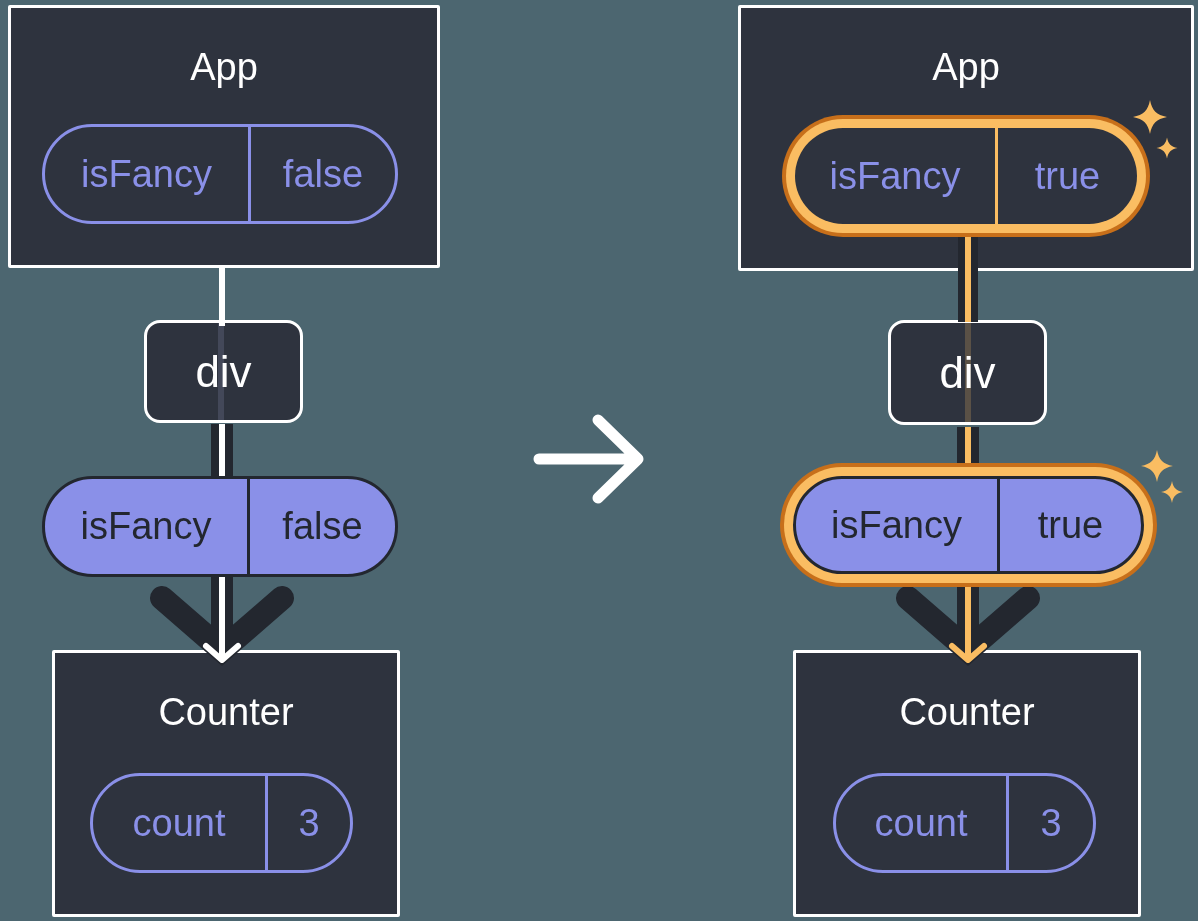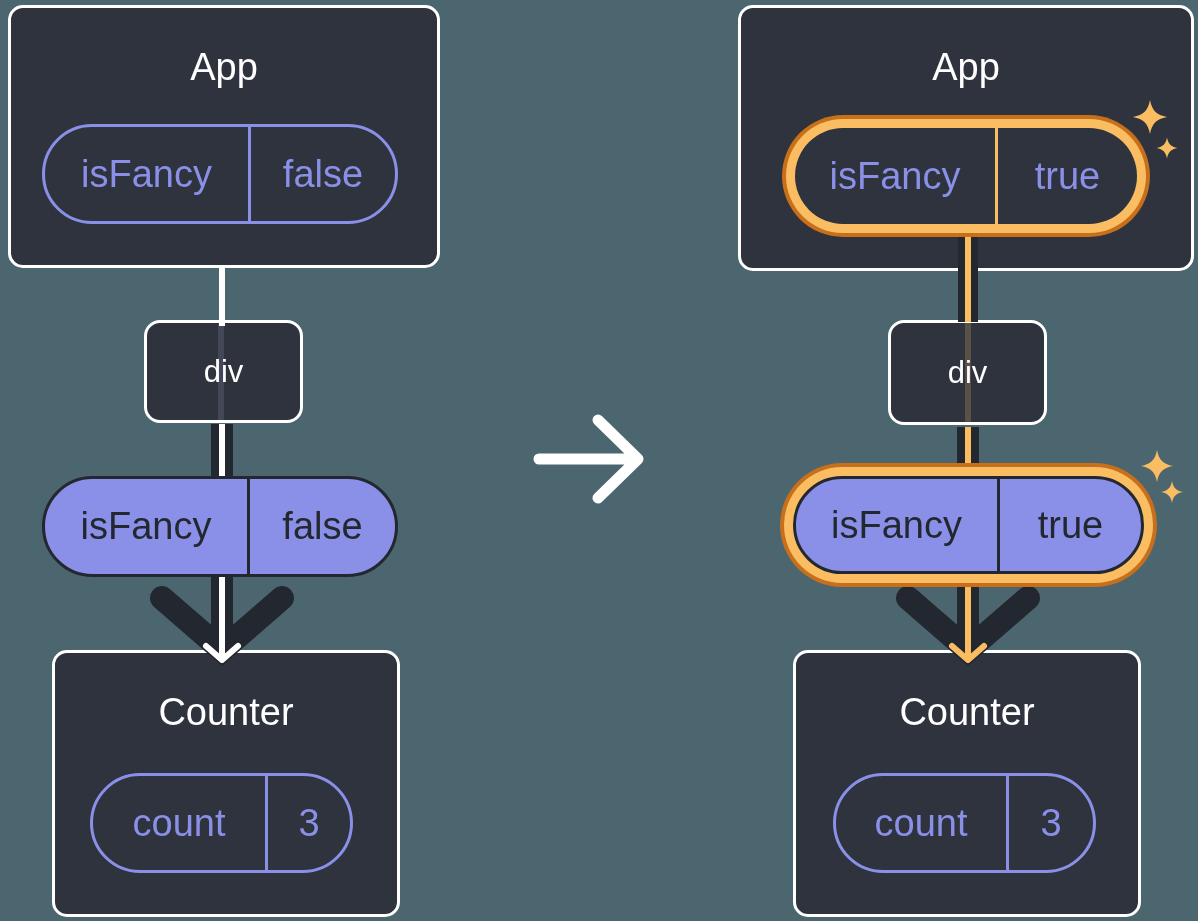--- a/index.html
+++ b/index.html
@@ -4,31 +4,31 @@
 <style>
   html,body{margin:0;padding:0;background:#4C6670;}
   .canvas{
     position:relative;width:1198px;height:921px;overflow:hidden;
     background:#4C6670;
     font-family:"Liberation Sans","DejaVu Sans",sans-serif;
   }
   
   .box{
     position:absolute;background:#2E333E;border:3.5px solid #FFFFFF;
-    border-radius:15px;box-sizing:border-box;z-index:1;
+    border-radius:2px;box-sizing:border-box;z-index:1;
   }
   .box-title{
     position:absolute;left:0;right:0;top:40px;text-align:center;
     color:#FFFFFF;font-size:38px;line-height:1;
   }
   .node-small{border-radius:16px;}
   .node-label{
     position:absolute;left:0;right:0;top:0;bottom:0;
     display:flex;align-items:center;justify-content:center;
-    color:#FFFFFF;font-size:31px;
+    color:#FFFFFF;font-size:44px;
   }
   .ghost-line{
     position:absolute;top:0;bottom:0;width:6px;
   }
   .ghost-white{left:71px;background:rgba(196,202,255,0.14);}
   .ghost-orange{left:74px;background:rgba(250,189,98,0.22);}
 
   
   .overlay{position:absolute;left:0;top:0;z-index:2;pointer-events:none;}
 

